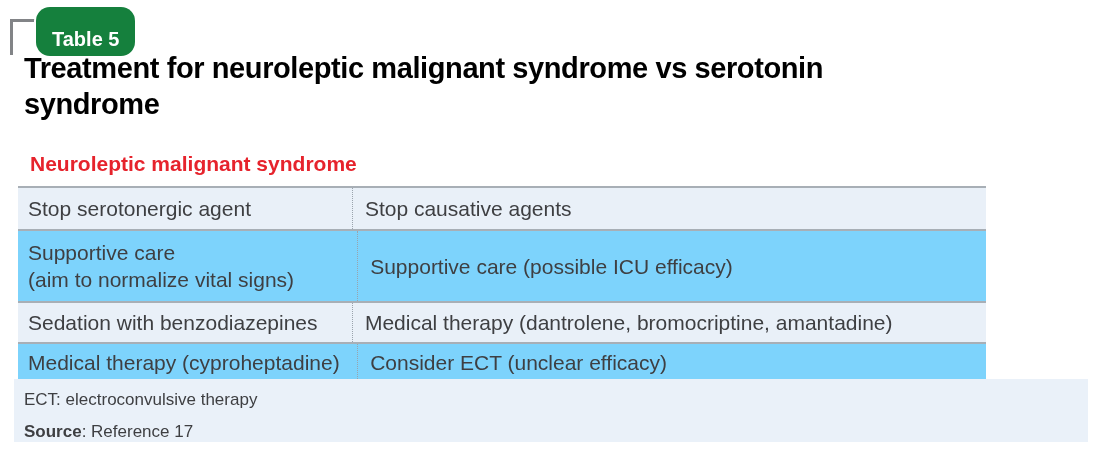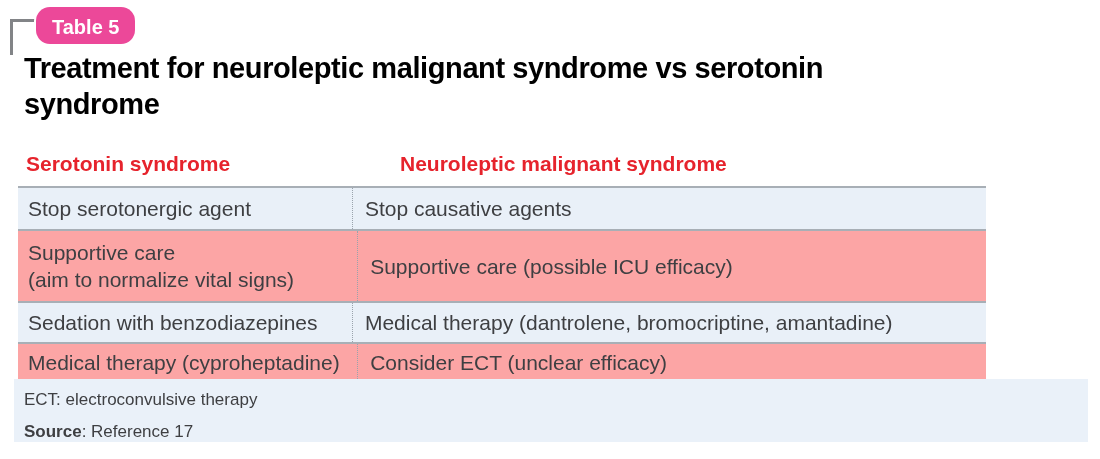--- a/index.html
+++ b/index.html
@@ -11,26 +11,26 @@
     overflow:hidden;
   }
   .corner-bracket{
     position:absolute;left:10px;top:19px;
     width:30px;height:33px;
     border-left:3px solid #828487;
     border-top:3px solid #828487;
   }
   .table-badge{
     position:absolute;left:36px;top:7px;
-    background:#ec4899;
+    background:#15803d;
     color:#ffffff;
     font-weight:bold;
     font-size:20px;
     line-height:20px;
-    padding:10px 16px 7px 16px;
+    padding:22px 16px 7px 16px;
     border-radius:14px;
     box-shadow:0 0 0 2px #ffffff;
   }
   .fig-title{
     position:absolute;left:24px;top:50px;
     width:860px;
     font-size:29px;
     font-weight:bold;
     letter-spacing:-0.4px;
     line-height:36px;
@@ -53,21 +53,21 @@
     position:absolute;left:18px;top:186px;
     width:968px;
   }
   .t-row{
     display:flex;
     box-sizing:border-box;
     border-top:2px solid #a8afb6;
   }
   .t-row:last-child{border-bottom:2px solid #a8afb6;}
   .t-row.light{background:#e9f0f8;}
-  .t-row.dark{background:#fca5a5;gap:8px;}
+  .t-row.dark{background:#7dd3fc;gap:8px;}
   .t-row .c1,.t-row .c2{
     display:flex;align-items:center;
     box-sizing:border-box;
     font-size:21px;line-height:27px;
     color:#3e3f42;
     white-space:pre-line;
   }
   .t-row .c1{width:370px;padding:5px 6px 5px 10px;}
   .t-row .c2{width:704px;padding:5px 6px 5px 12px;border-left:1px dotted #9aa3ac;}
   .r1{min-height:43px;}
@@ -96,21 +96,20 @@
 
 <div class="sheet">
 
   <div class="corner-bracket"></div>
 
   <div class="table-badge">Table 5</div>
 
   <div class="fig-title">Treatment for neuroleptic malignant syndrome vs serotonin syndrome</div>
 
   <div class="col-headers">
-    <div class="h1 col-header">Serotonin syndrome</div>
     <div class="h2 col-header">Neuroleptic malignant syndrome</div>
   </div>
 
   <div class="rows">
     <div class="t-row light r1">
       <div class="c1">Stop serotonergic agent</div>
       <div class="c2">Stop causative agents</div>
     </div>
     <div class="t-row dark r2">
       <div class="c1">Supportive care

